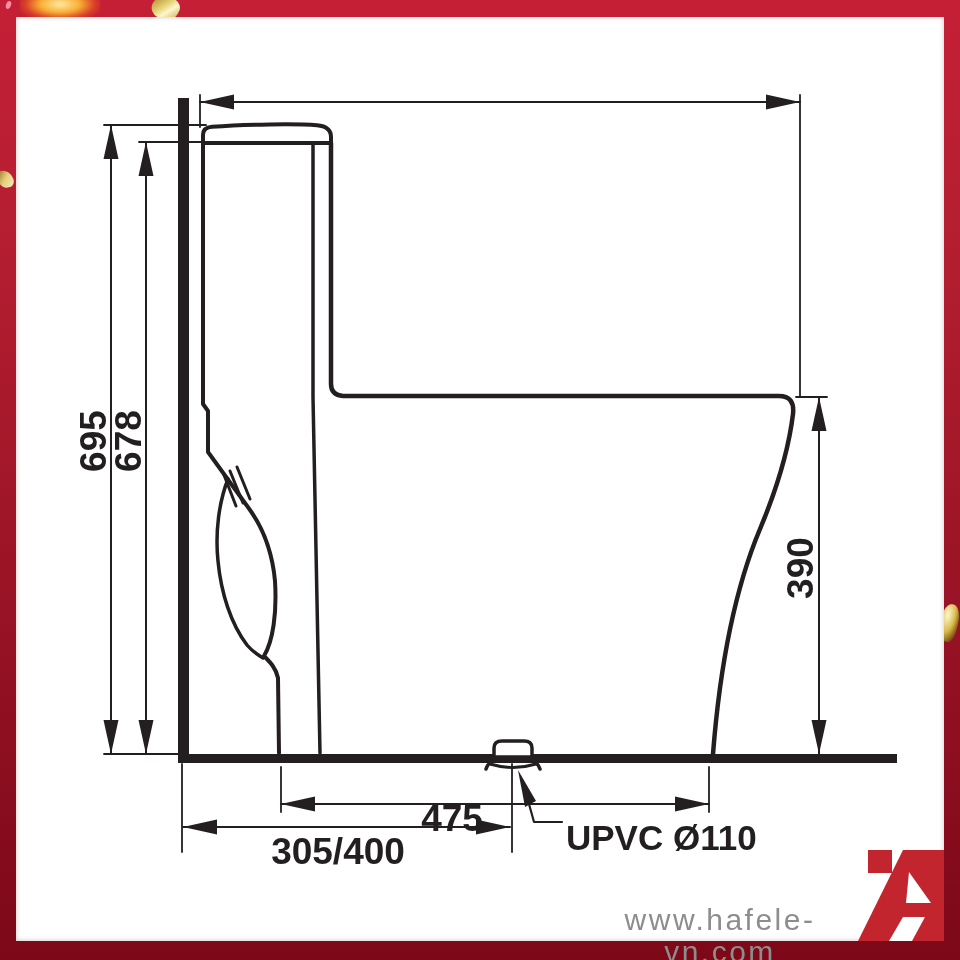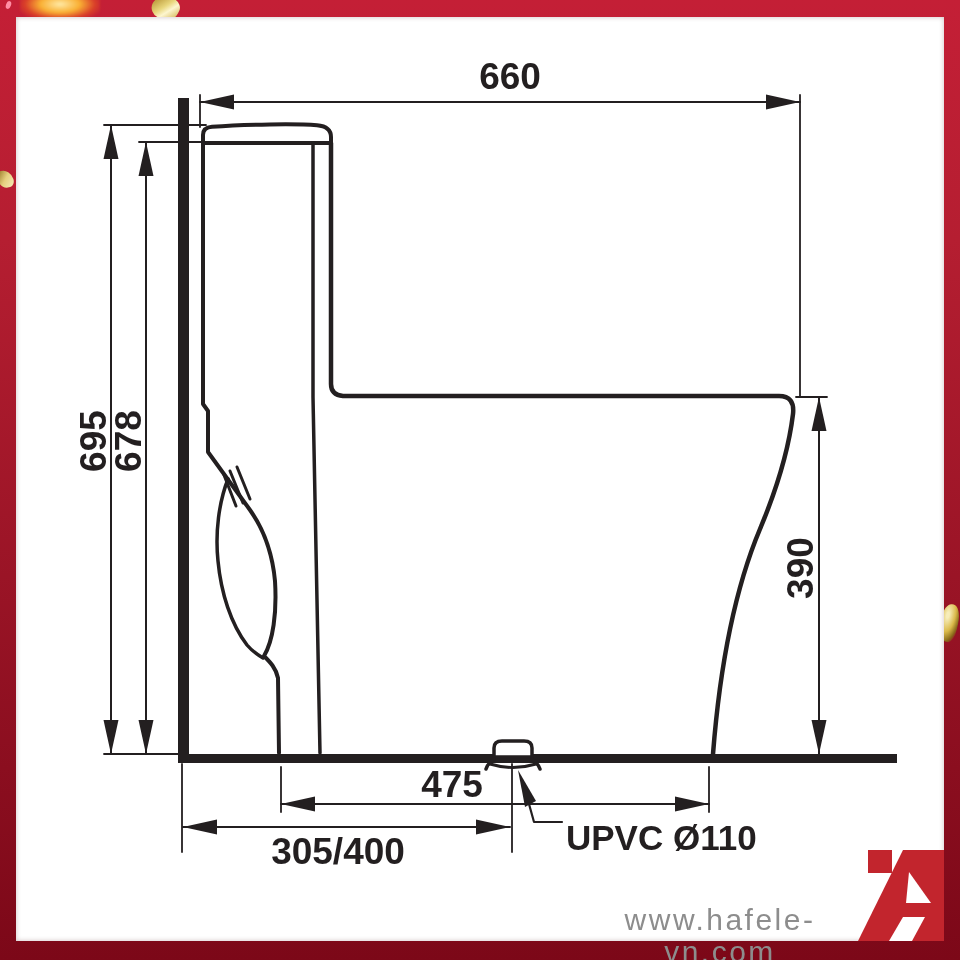--- a/index.html
+++ b/index.html
@@ -26,21 +26,21 @@
     box-shadow:inset 0 0 5px rgba(60,0,10,.25);}
   svg.diagram{position:absolute;left:0;top:0;width:960px;height:960px;z-index:3;pointer-events:none;}
   .lbl{position:absolute;z-index:4;color:#231f20;font-weight:bold;text-align:center;line-height:40px;height:40px;}
   .f37{font-size:37px;}
   .f35{font-size:35px;}
   .rot{transform:rotate(-90deg);transform-origin:50% 50%;}
   .l660{left:430px;top:57px;width:160px;}
   .l695{left:14px;top:421px;width:160px;}
   .l678{left:49px;top:421px;width:160px;}
   .l390{left:721px;top:548px;width:160px;}
-  .l475{left:372px;top:765px;width:160px;}
+  .l475{left:372px;top:799px;width:160px;}
   .l305{left:258px;top:832px;width:160px;text-align:center;}
   .lupvc{left:566px;top:820px;white-space:nowrap;text-align:left;line-height:36px;height:36px;}
   .watermark{position:absolute;z-index:4;left:570px;top:904px;width:300px;text-align:center;
     font-size:30px;font-weight:normal;letter-spacing:2.5px;color:#8d8d8d;line-height:32px;}
 </style>
 </head>
 <body>
 
 <div class="frame">
 
@@ -121,21 +121,20 @@
     </g>
 
     <g>
       <rect x="868" y="850" width="24" height="23" fill="#c2252d"></rect>
       <polygon points="903,850 944,850 944,941 858,941" fill="#c2252d"></polygon>
       <polygon points="909,872 931,903 906,903" fill="#ffffff"></polygon>
       <polygon points="903,917 925,917 912,941 889,941" fill="#ffffff"></polygon>
     </g>
   </svg>
 
-  <div class="lbl f37 l660">660</div>
   <div class="lbl f37 l695 rot">695</div>
   <div class="lbl f37 l678 rot">678</div>
   <div class="lbl f37 l390 rot">390</div>
   <div class="lbl f37 l475">475</div>
   <div class="lbl f37 l305">305/400</div>
   <div class="lbl f35 lupvc">UPVC Ø110</div>
 
   <div class="watermark">www.hafele-vn.com</div>
 
 </div>

